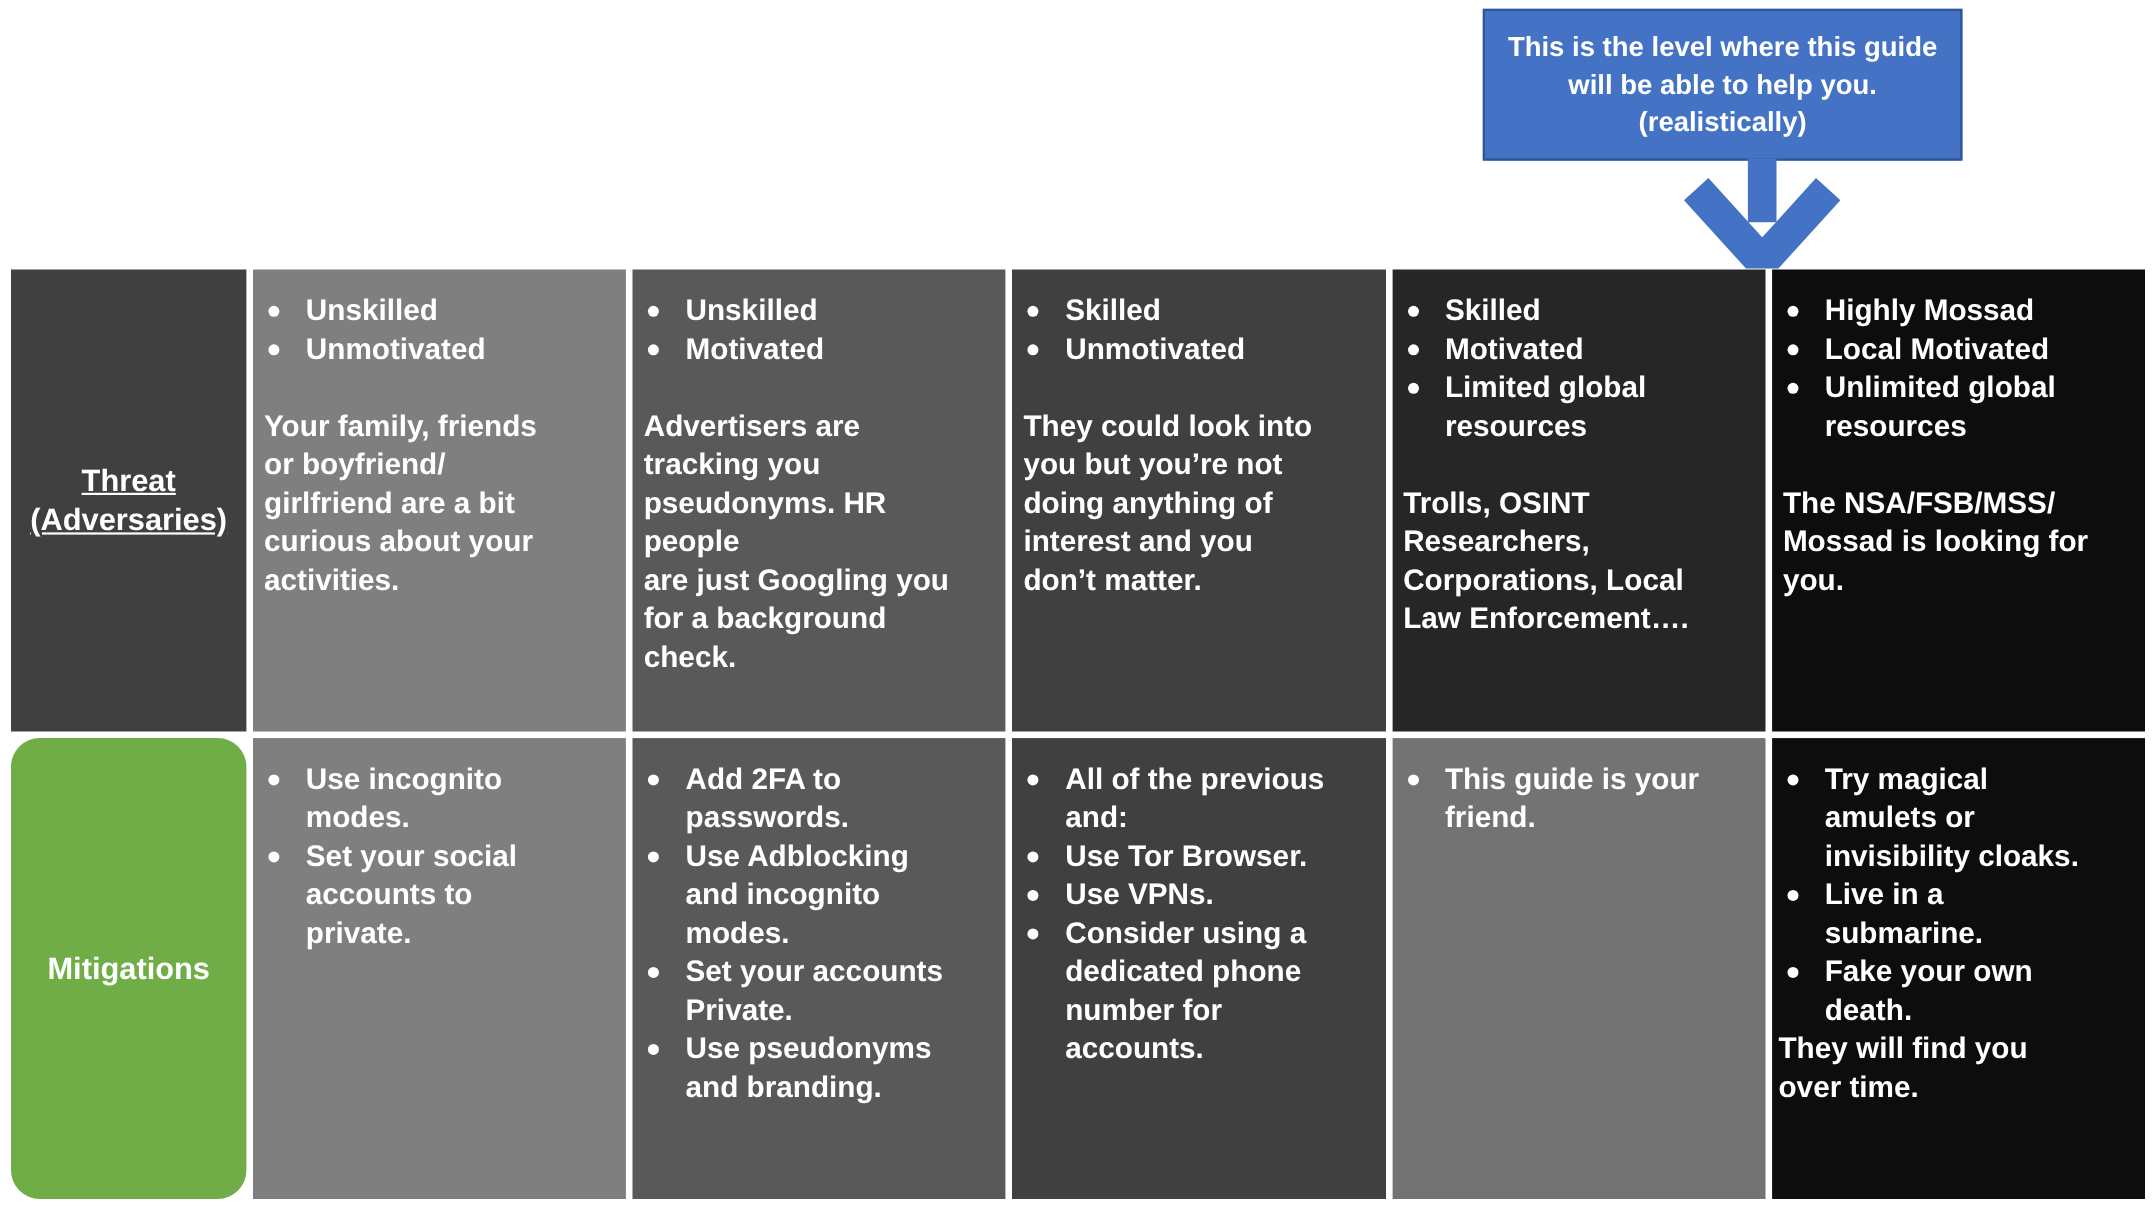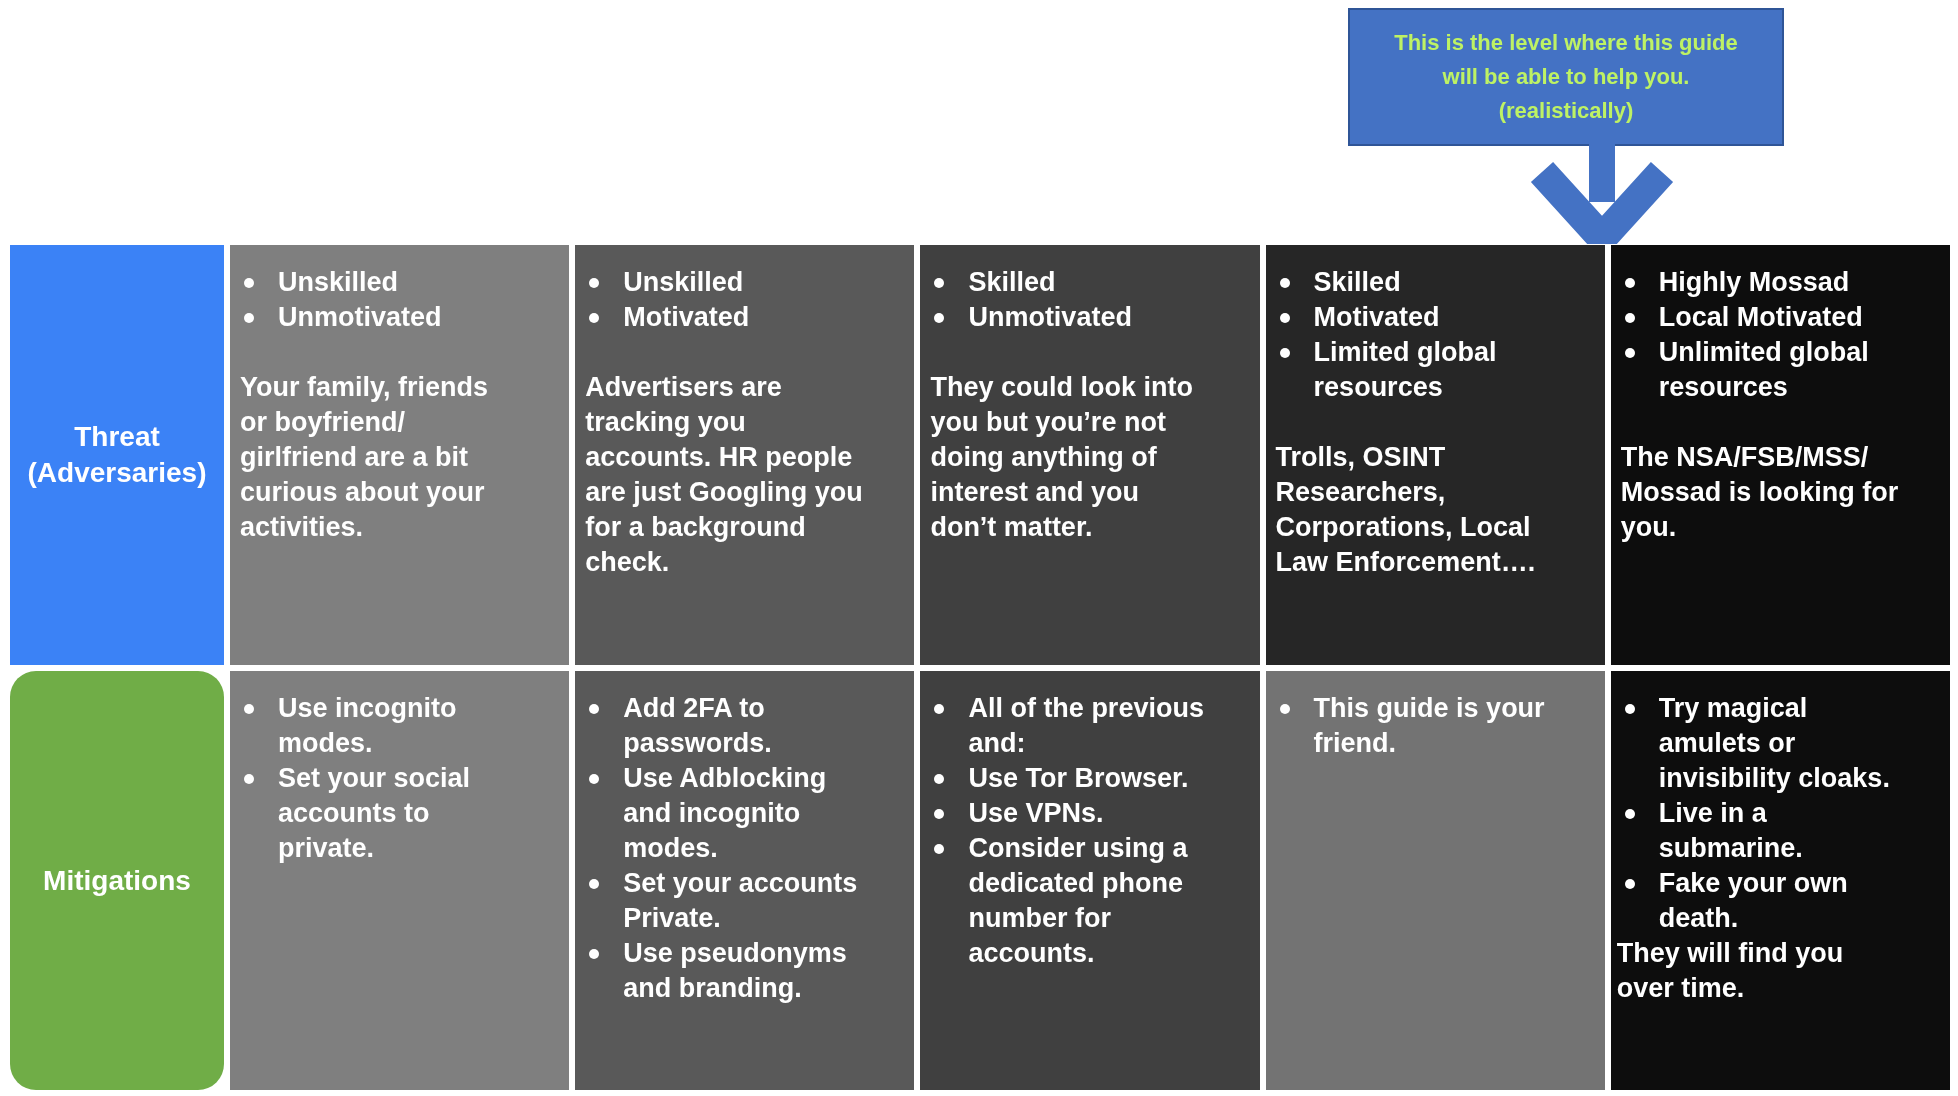--- a/index.html
+++ b/index.html
@@ -12,21 +12,21 @@
     color:#fff;
     overflow:hidden;
   }
   
   .callout{
     position:absolute;left:1348px;top:8px;width:436px;height:138px;
     background:#4472C4;border:2px solid #2F5597;box-sizing:border-box;
     display:flex;align-items:center;justify-content:center;text-align:center;
   }
   .callout .callout-text{
-    white-space:pre-line;font-size:22px;line-height:34px;color:#bef264;
+    white-space:pre-line;font-size:25px;line-height:34px;color:#ffffff;
   }
   .arrow-wrap{position:absolute;left:1515px;top:144px;width:175px;height:100px;}
   
   .matrix{
     position:absolute;left:10px;top:245px;width:1940px;
     display:grid;
     grid-template-columns:214px repeat(5,1fr);
     grid-template-rows:420px 419px;
     gap:6px;
   }
@@ -67,21 +67,21 @@
 
   <div class="arrow-wrap">
     <svg width="175" height="100" viewBox="0 0 175 100">
       <line x1="87" y1="-2" x2="87" y2="58" stroke="#4472C4" stroke-width="26"></line>
       <polyline points="27,28 87,94 147,28" fill="none" stroke="#4472C4" stroke-width="30"></polyline>
     </svg>
   </div>
 
   <div class="matrix">
 
-    <div class="cell head" style="background-color: #3b82f6;">
+    <div class="cell head" style="background-color: #404040; text-decoration: underline;">
       <span>Threat (Adversaries)</span>
     </div>
 
     <div class="cell" style="background-color: rgb(127, 127, 127);">
       <ul>
         <li>Unskilled</li>
         <li>Unmotivated</li>
       </ul>
       <p class="para">Your family, friends
 or boyfriend/
@@ -90,21 +90,21 @@
 activities.</p>
     </div>
 
     <div class="cell" style="background-color: rgb(89, 89, 89);">
       <ul>
         <li>Unskilled</li>
         <li>Motivated</li>
       </ul>
       <p class="para">Advertisers are
 tracking you
-accounts. HR people
+pseudonyms. HR people
 are just Googling you
 for a background
 check.</p>
     </div>
 
     <div class="cell" style="background-color: rgb(64, 64, 64);">
       <ul>
         <li>Skilled</li>
         <li>Unmotivated</li>
       </ul>

